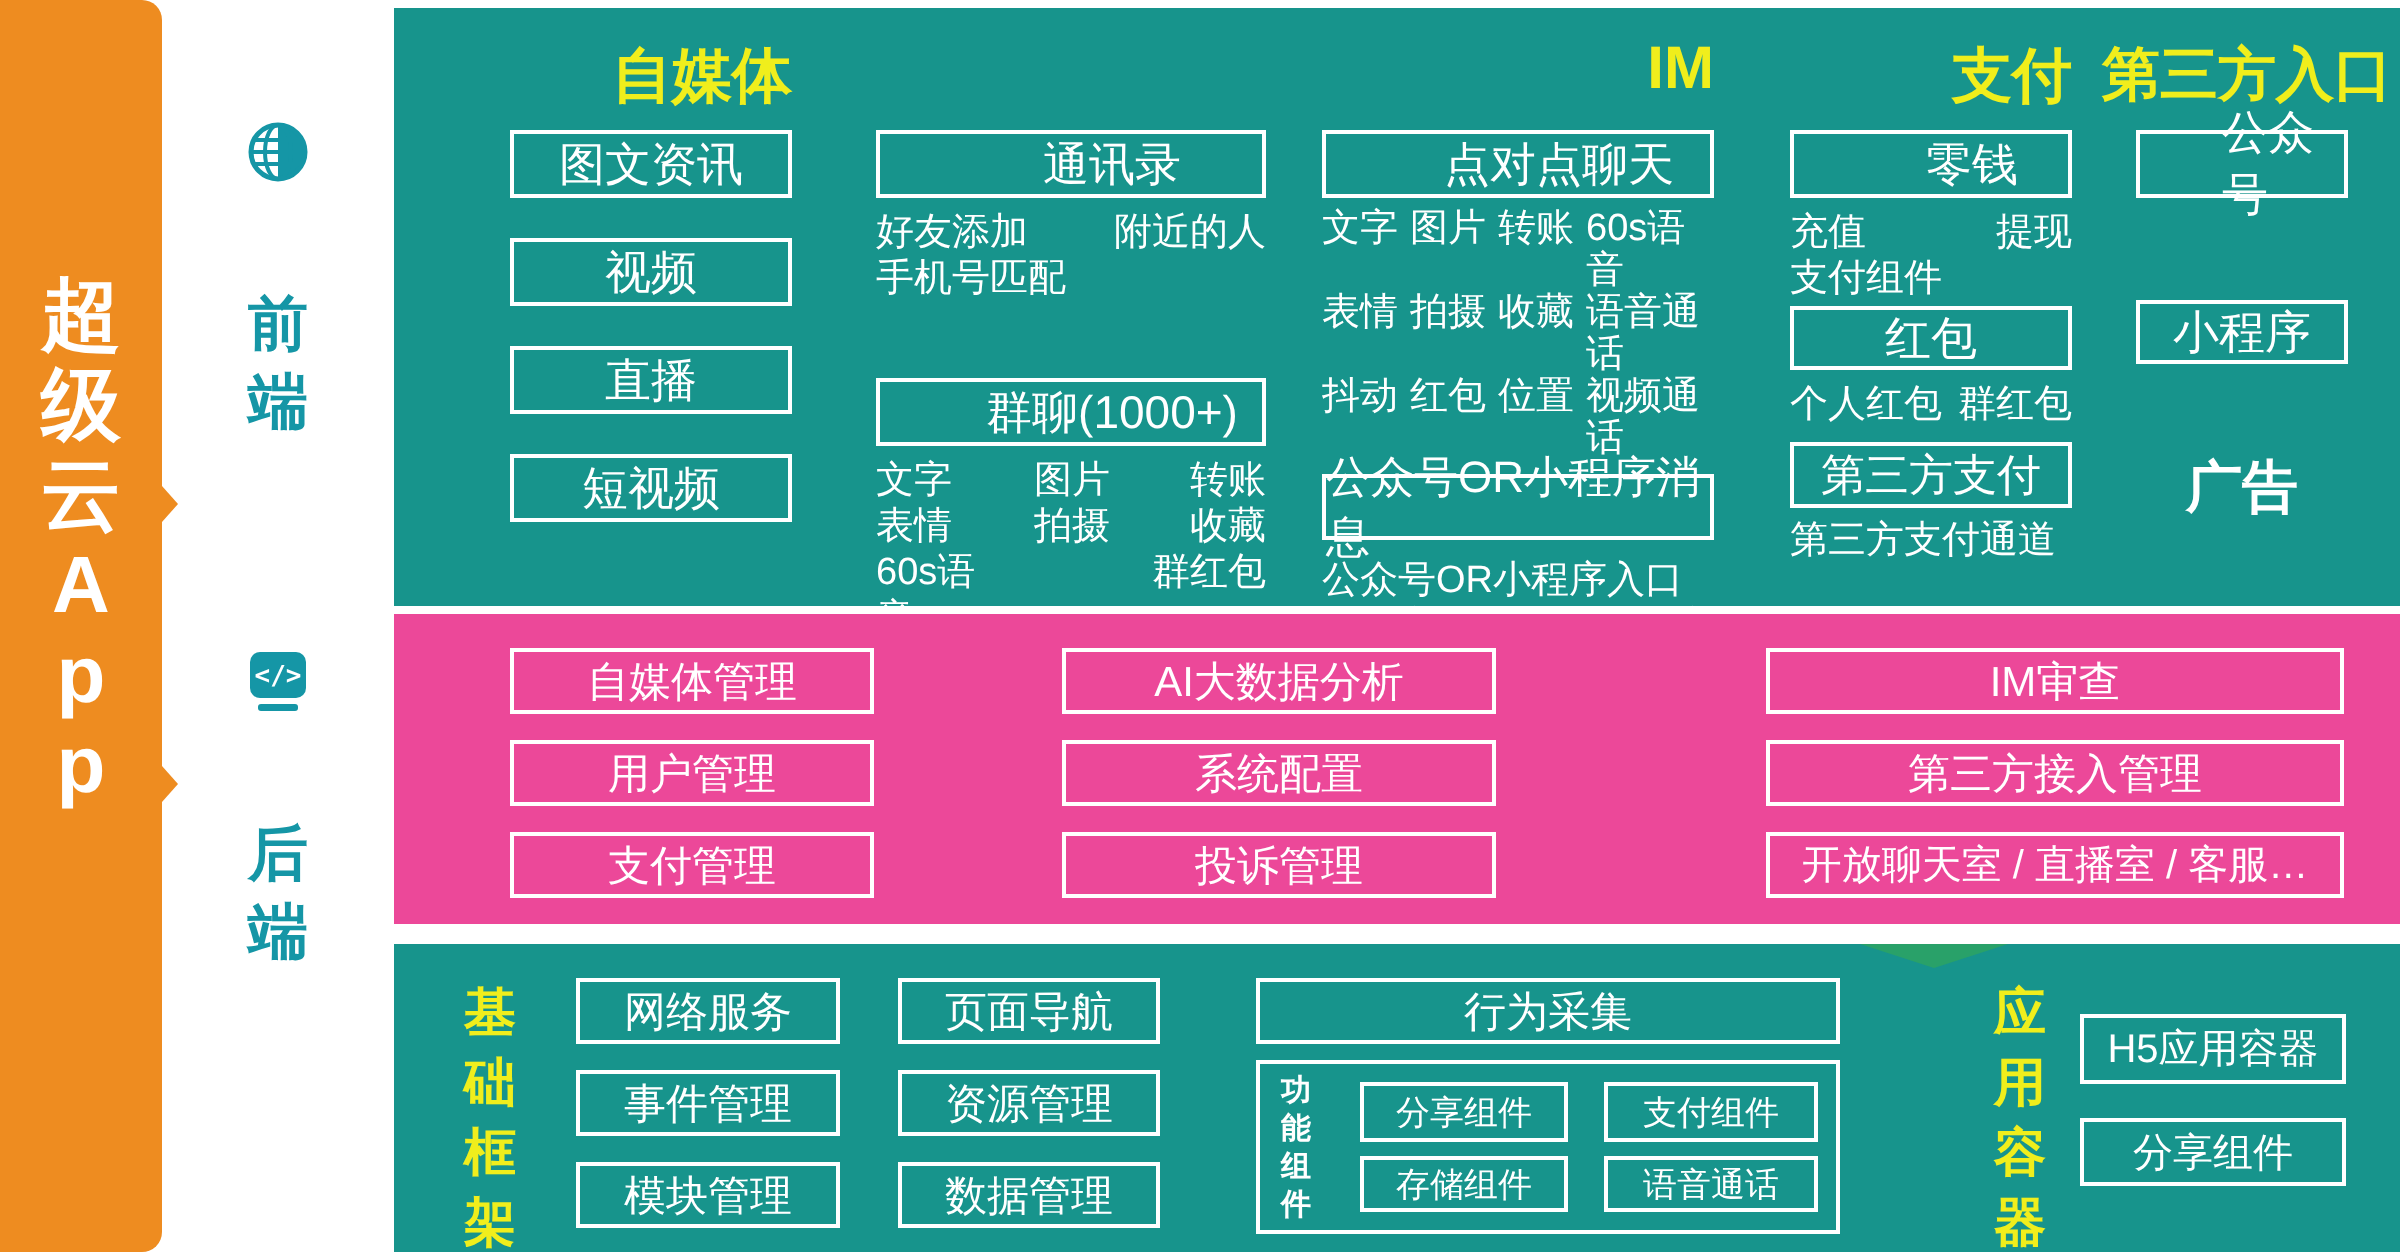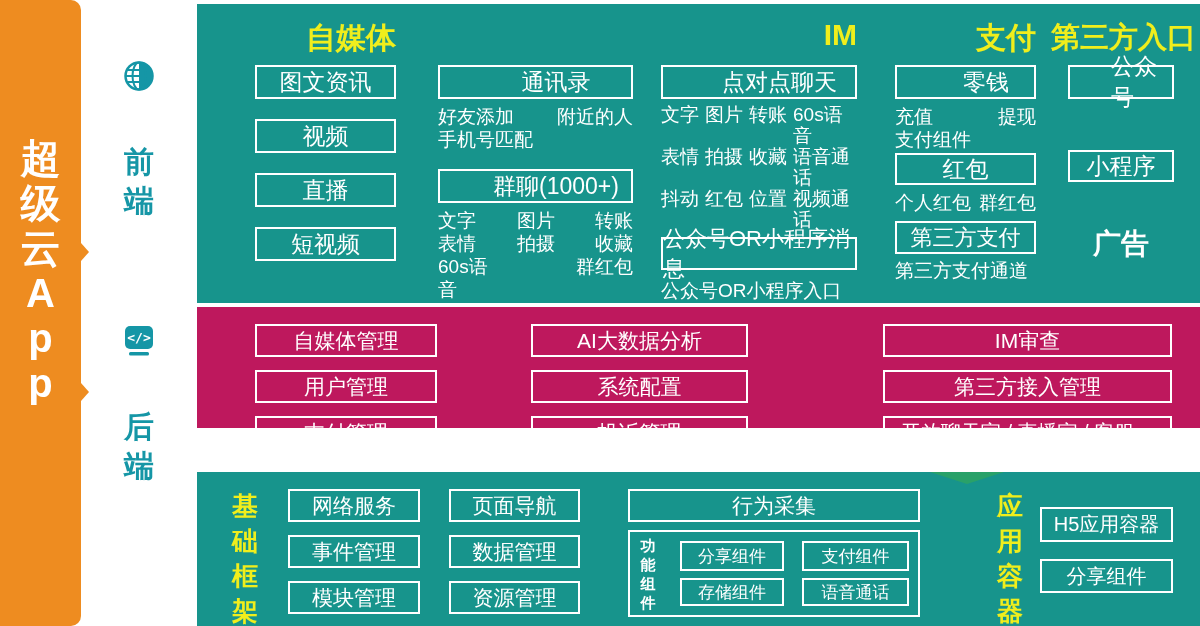--- a/index.html
+++ b/index.html
@@ -21,21 +21,21 @@
   .rail-item { position:absolute; left:81px; width:116px; display:flex;
                flex-direction:column; align-items:center;gap:40px; }
   .rail-item .ico { margin-bottom:6px; }
   .rail-label { width:32px; font-size:30px; line-height:39px; font-weight:bold;
                 color:#1596A6; text-align:center; word-break:break-all; }
 
   
   .panel { position:absolute; left:197px; top:0; width:1003px; height:626px; }
   .sec { position:absolute; left:0; width:1003px; }
   .sec-top { top:4px; height:299px; background:#17948C; }
-  .sec-mid { top:307px; height:121px; background:#be185d; }
+  .sec-mid { top:307px; height:155px; background:#ec4899; }
   .sec-bot { top:472px; height:154px; background:#17948C; }
   .notch { position:absolute; top:472px; left:733px; width:0; height:0; z-index:2;
            border-left:37px solid transparent; border-right:37px solid transparent;
            border-top:12px solid #29A169; }
 
   .hdr { position:absolute; top:14px; font-size:30px; font-weight:bold; color:#F0EE1C;
          text-align:right; }
   .hdr-media { left:58px;  width:141px; }
   .hdr-im    { left:241px; width:419px; }
   .hdr-pay   { left:698px; width:141px; }
@@ -145,21 +145,21 @@
         <div class="box">短视频</div>
       </div>
 
       <div class="col col-ima">
         <div class="box bx34">通讯录</div>
         <div class="row note" style="margin-top:6px">
           <span>好友添加</span>
           <span>附近的人</span>
         </div>
         <div class="note">手机号匹配</div>
-        <div class="box bx34" style="margin-top:18px">群聊(1000+)</div>
+        <div class="box bx34" style="margin-top:38px">群聊(1000+)</div>
         <div class="g3">
           <span>文字</span>
           <span>图片</span>
           <span>转账</span>
           <span>表情</span>
           <span>拍摄</span>
           <span>收藏</span>
           <span>60s语音</span>
           <span></span>
           <span>群红包</span>
@@ -240,22 +240,22 @@
     <div class="sec sec-bot">
       <div class="vlabel vl-frame">基础框架</div>
 
       <div class="bot-col bot-c1">
         <div class="box">网络服务</div>
         <div class="box">事件管理</div>
         <div class="box">模块管理</div>
       </div>
       <div class="bot-col bot-c2">
         <div class="box">页面导航</div>
+        <div class="box">资源管理</div>
         <div class="box">数据管理</div>
-        <div class="box">资源管理</div>
       </div>
 
       <div class="box behavior">行为采集</div>
 
       <div class="compwrap">
         <div class="comp-label">功能组件</div>
         <div class="box comp cp1">分享组件</div>
         <div class="box comp cp2">支付组件</div>
         <div class="box comp cp3">存储组件</div>
         <div class="box comp cp4">语音通话</div>

